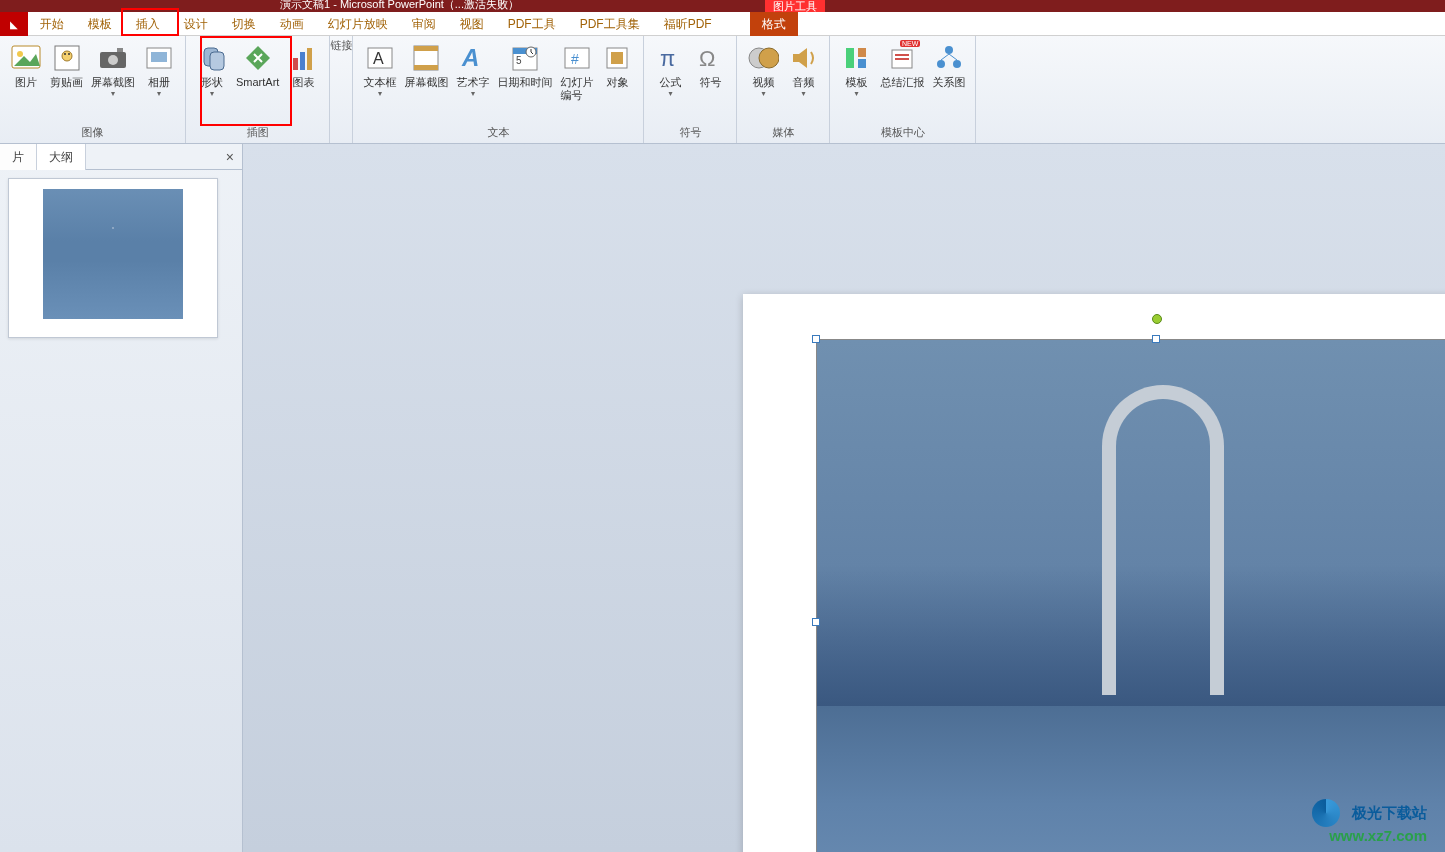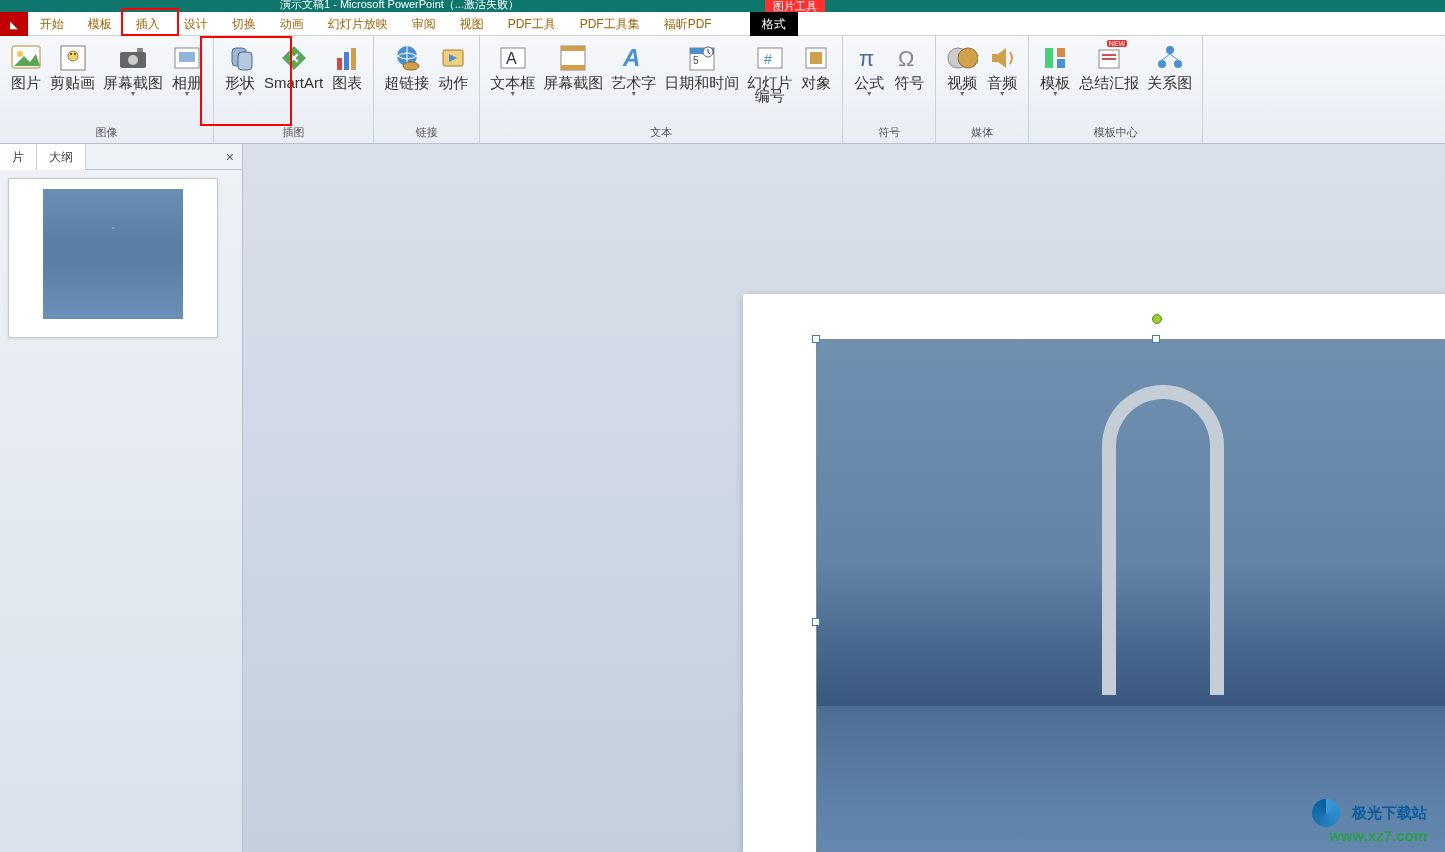--- a/index.html
+++ b/index.html
@@ -1,37 +1,37 @@
 <!DOCTYPE html>
 <html><head>
 <meta charset="utf-8">
 <style>
 * { margin:0; padding:0; box-sizing:border-box; font-family:"Microsoft YaHei","Segoe UI",sans-serif; }
 body { width:1445px; height:852px; overflow:hidden; background:#fff; position:relative; }
 
 
-.titlebar { height:12px; background:#0f766e; position:relative; }
+.titlebar { height:12px; background:#7f1d1d; position:relative; }
 .titlebar-text { position:absolute; left:280px; top:-3px; color:#fff; font-size:11px; white-space:nowrap; }
 .context-tab { position:absolute; right:620px; top:0; height:28px; background:#ff3030; padding:0 8px; color:#fff; font-size:11px; line-height:12px; }
 
 
 .menubar { height:24px; background:#fff; border-bottom:1px solid #d0d0d0; display:flex; align-items:center; position:relative; }
 .menubar .filetab { background:#c00000; color:#fff; padding:0 10px; height:24px; line-height:24px; font-size:12px; }
 .menubar .tab { padding:0 12px; height:24px; line-height:24px; font-size:12px; color:#a16207; cursor:pointer; }
-.menubar .tab.format { background:#000000; color:#fff; }
+.menubar .tab.format { background:#c2410c; color:#fff; }
 .highlight-red { border:2px solid #ff0000; position:absolute; pointer-events:none; }
 
 
 .ribbon { height:108px; background:linear-gradient(#f6f8fb,#e8edf4); border-bottom:1px solid #b5c0d0; display:flex; }
 .group { border-right:1px solid #c8d0dc; display:flex; flex-direction:column; }
 .group-body { flex:1; display:flex; align-items:flex-start; padding:4px 6px 0; }
 .group-label { text-align:center; font-size:11px; color:#555; padding:2px 0 3px; }
 .btn { display:flex; flex-direction:column; align-items:center; justify-content:flex-start; padding:2px 4px; cursor:pointer; min-width:40px; }
 .btn .ico { width:32px; height:32px; margin-bottom:2px; display:flex; align-items:center; justify-content:center; }
-.btn .lbl { font-size:15px; color:#333; text-align:center; line-height:13px; white-space:pre-line; }
+.btn .lbl { font-size:11px; color:#333; line-height:13px; white-space:pre-line; }
 .btn .arrow { font-size:8px; color:#666; }
 
 
 .workspace { display:flex; height:calc(100% - 144px); }
 .sidepanel { width:243px; background:linear-gradient(#eef2f7,#dbe2ec); border-right:1px solid #b5c0d0; display:flex; flex-direction:column; }
 .sidetabs { height:26px; display:flex; align-items:center; border-bottom:1px solid #b5c0d0; background:#eef2f7; position:relative; }
 .sidetab { padding:0 12px; font-size:12px; color:#444; height:26px; line-height:26px; border-right:1px solid #c8d0dc; background:#fff; }
 .sidetab:first-child { background:#fdfdfd; }
 .close-x { position:absolute; right:8px; font-size:14px; color:#555; cursor:pointer; }
 .thumbs { flex:1; overflow:auto; padding:8px; }
@@ -164,41 +164,20 @@
               <rect x="20" y="6" width="5" height="22" fill="#d0a04a"></rect>
             </svg>
           </span>
         <span class="lbl">图表</span>
       </div>
     </div>
     <div class="group-label">插图</div>
   </div>
 
   <div class="group">
-    <div class="group-body">
-      <div class="btn">
-        <span class="ico">
-            <svg width="32" height="32">
-              <circle cx="16" cy="14" r="10" fill="#4a90d0"></circle>
-              <path d="M6 14 Q16 8 26 14 M6 14 Q16 20 26 14 M16 4 L16 24" stroke="#fff" fill="none"></path>
-              <ellipse cx="20" cy="24" rx="8" ry="4" fill="#d0a04a" stroke="#8a6a2a"></ellipse>
-            </svg>
-          </span>
-        <span class="lbl">超链接</span>
-      </div>
-      <div class="btn">
-        <span class="ico">
-            <svg width="32" height="32">
-              <rect x="6" y="8" width="20" height="16" rx="2" fill="#f0d080" stroke="#a07a2a"></rect>
-              <path d="M12 12 L20 16 L12 20 Z" fill="#4a90d0"></path>
-            </svg>
-          </span>
-        <span class="lbl">动作</span>
-      </div>
-    </div>
     <div class="group-label">链接</div>
   </div>
 
   <div class="group">
     <div class="group-body">
       <div class="btn">
         <span class="ico">
             <svg width="32" height="32">
               <rect x="4" y="6" width="24" height="20" fill="#fff" stroke="#888"></rect>
               <text x="9" y="22" font-size="16" fill="#333">A</text>

